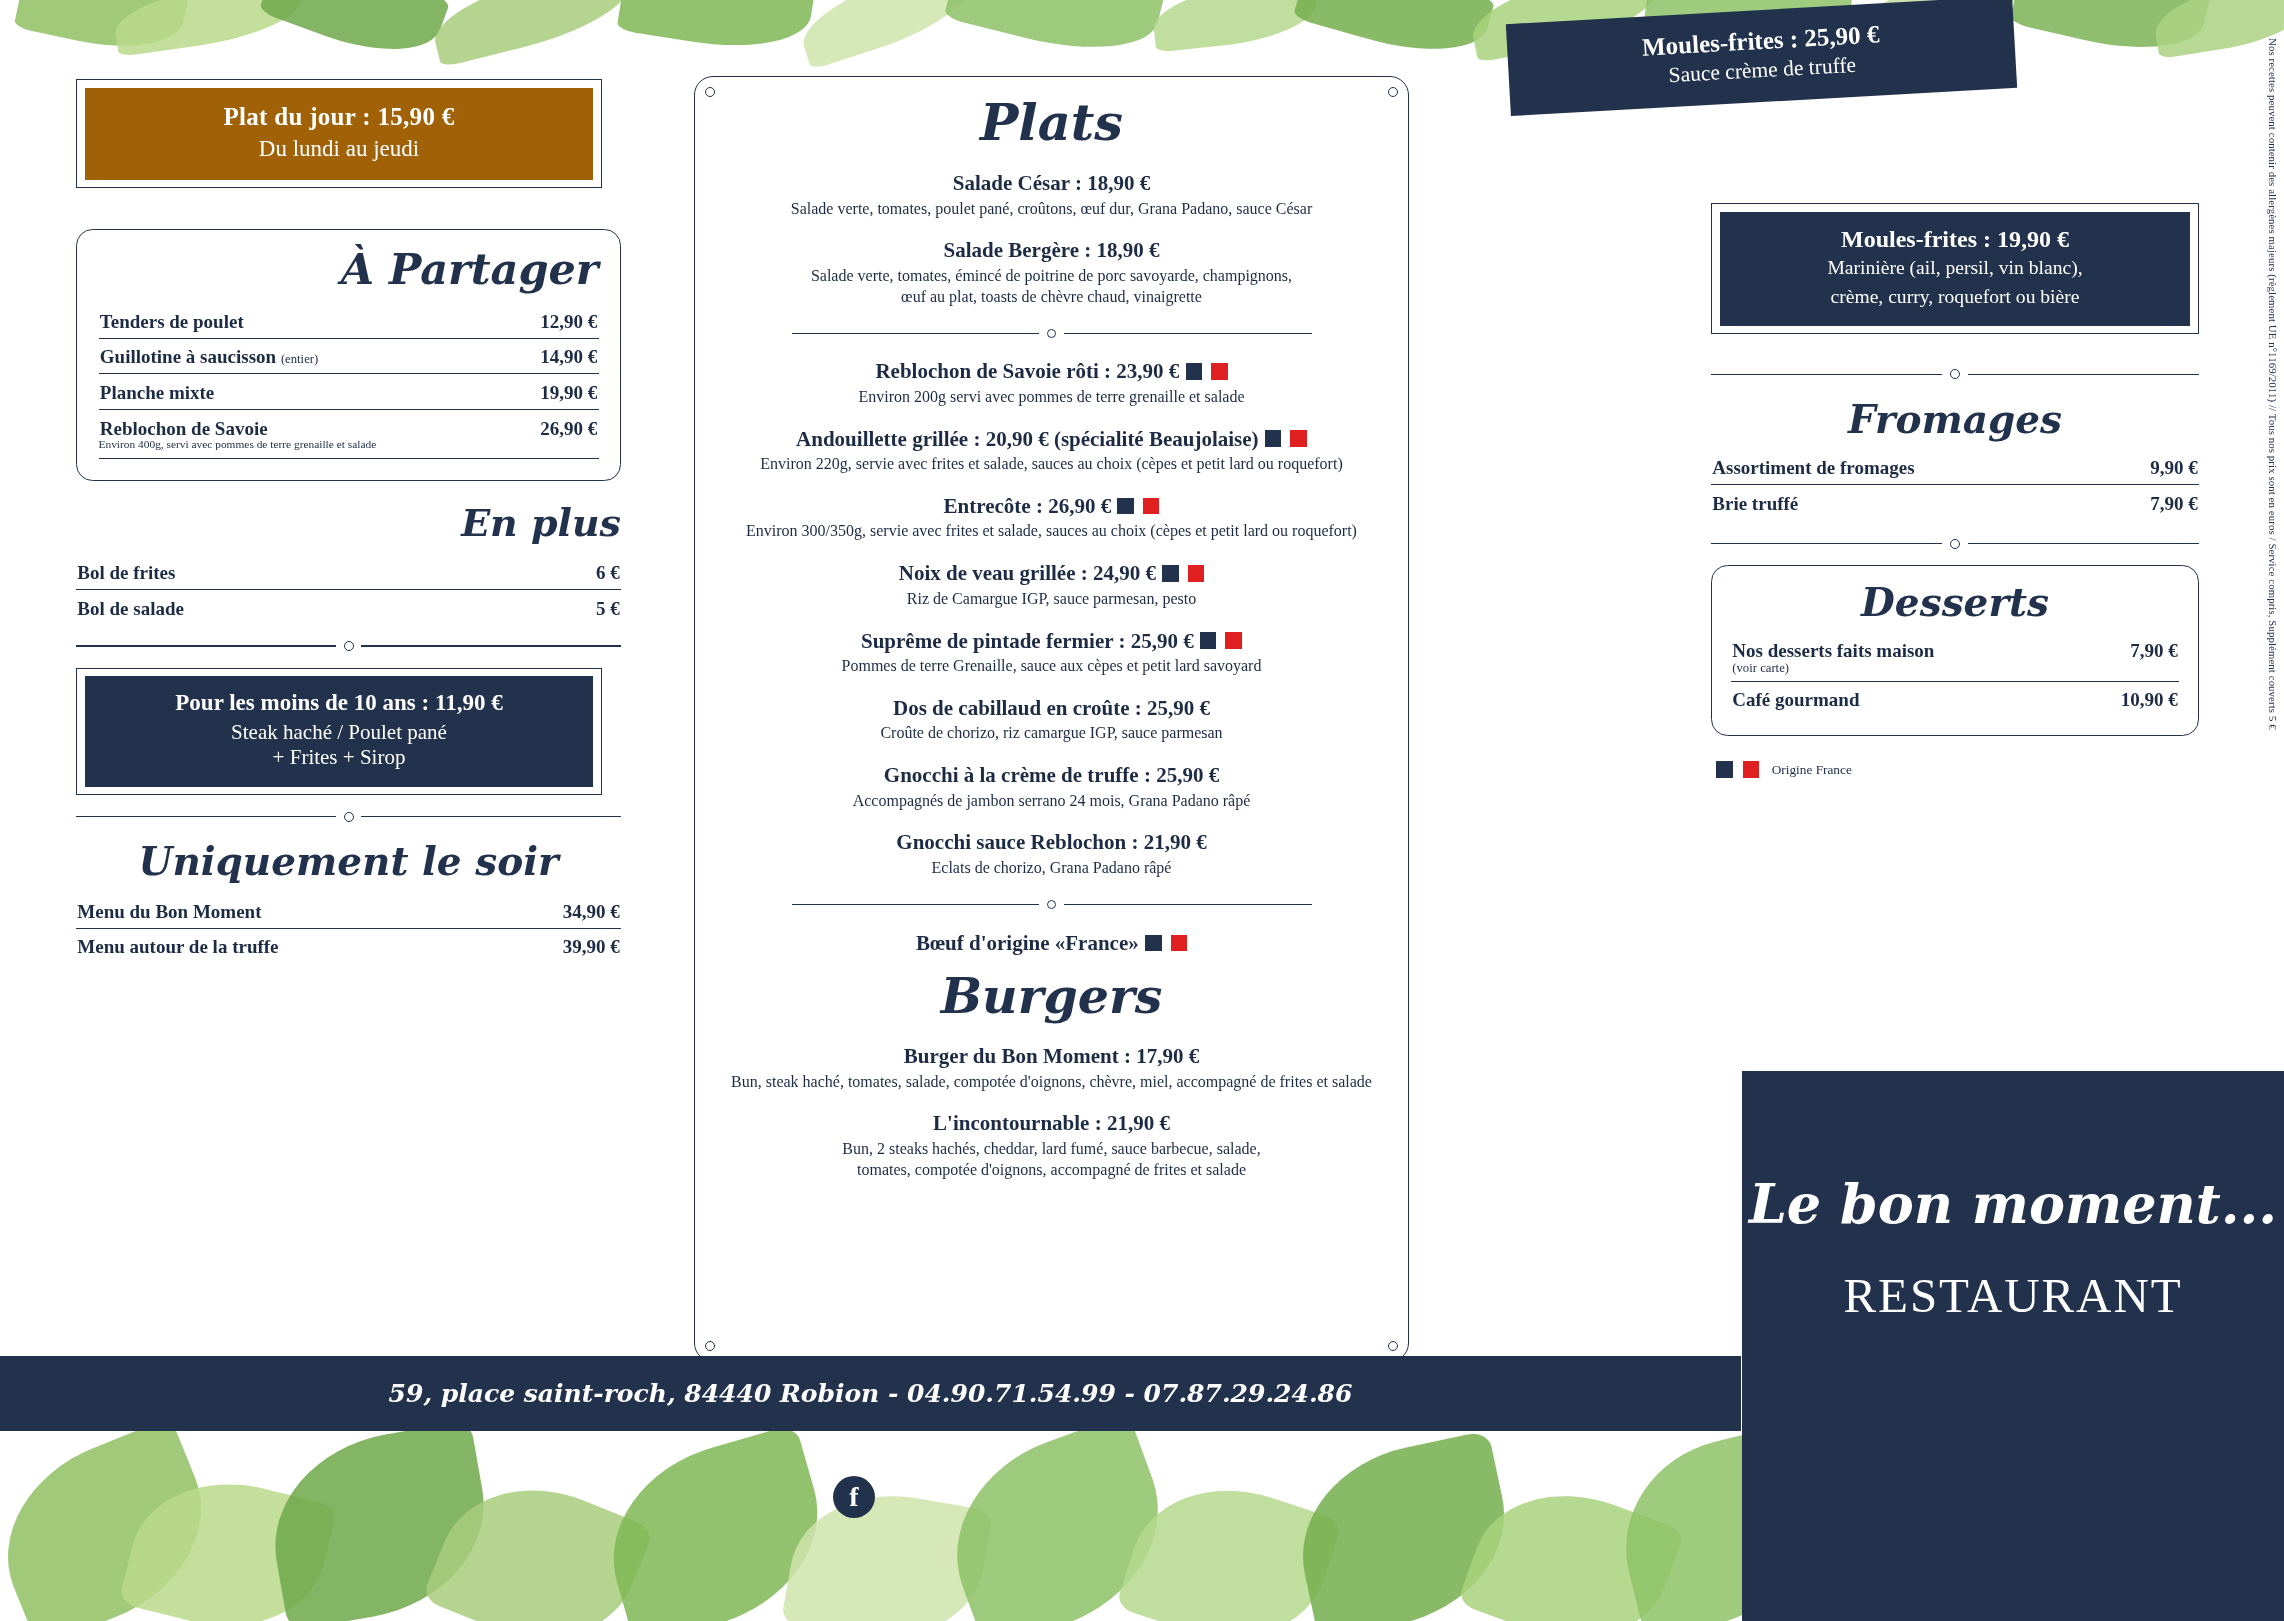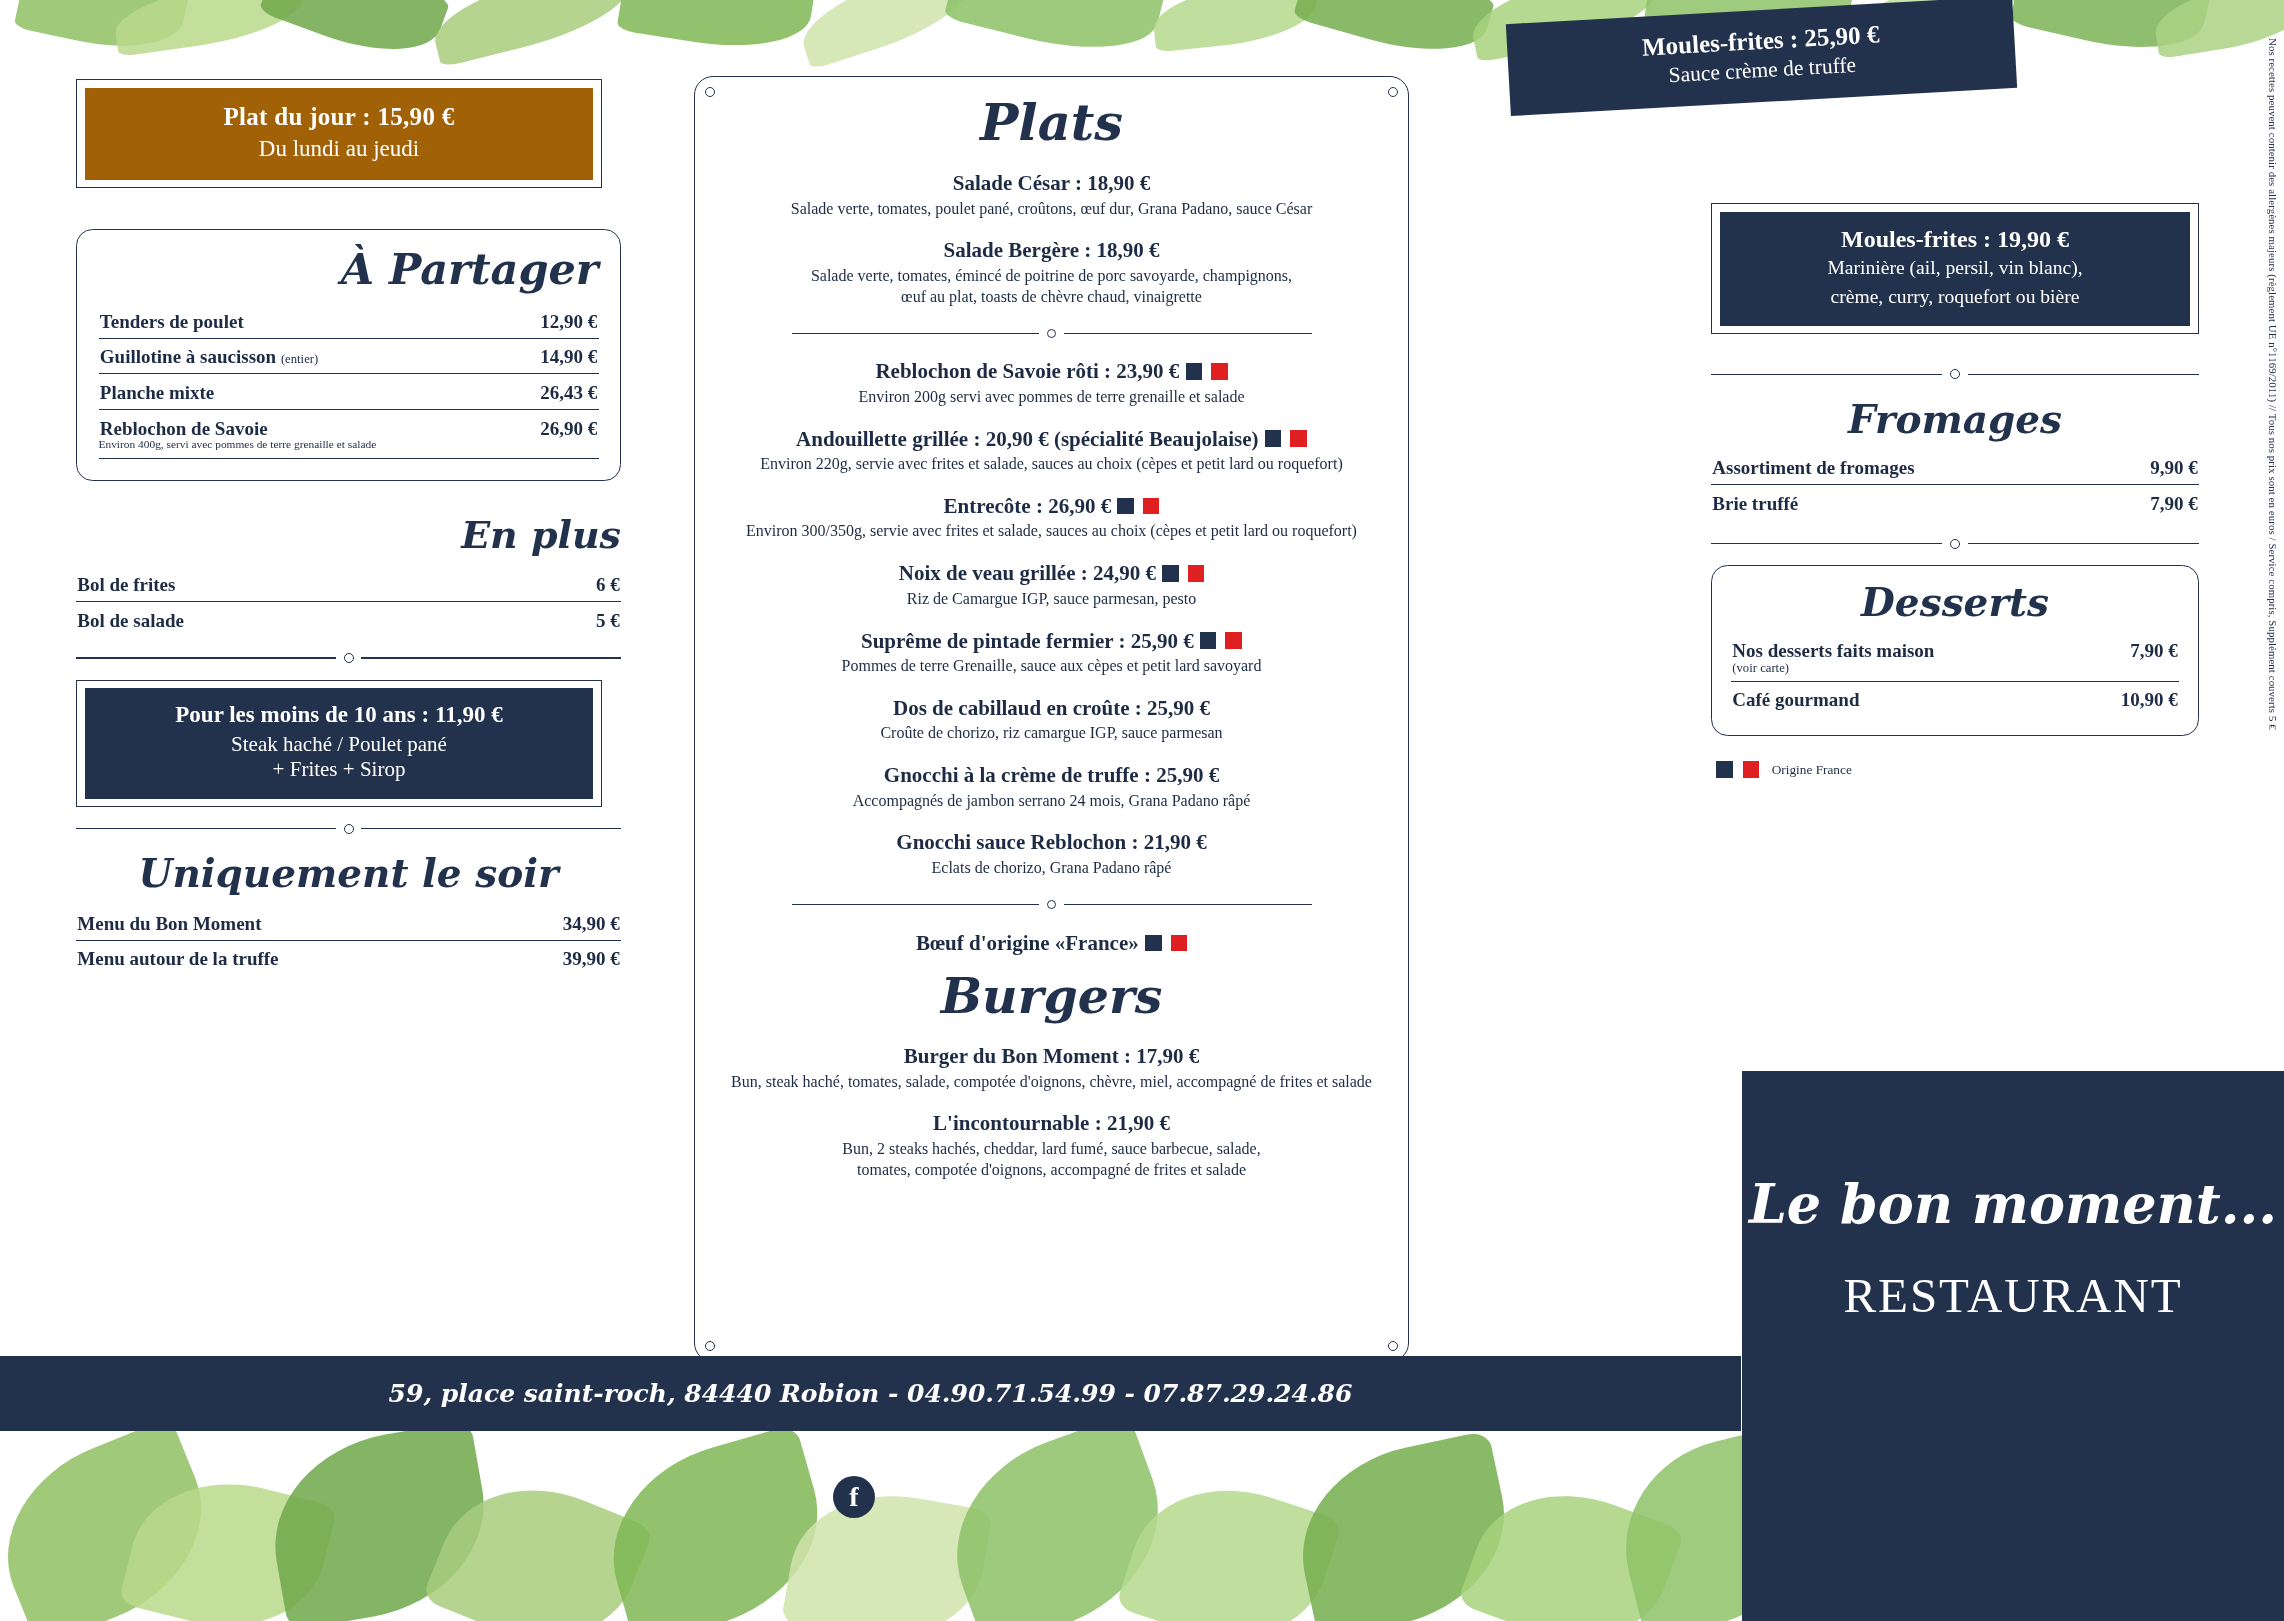--- a/index.html
+++ b/index.html
@@ -212,30 +212,30 @@
         <div class="nm"><span>Tenders de poulet</span></div>
         <div class="pr">12,90 €</div>
       </div>
       <div class="row">
         <div class="nm"><span>Guillotine à saucisson</span>
           <span class="sub">(entier)</span></div>
         <div class="pr">14,90 €</div>
       </div>
       <div class="row">
         <div class="nm"><span>Planche mixte</span></div>
-        <div class="pr">26,43 €</div>
+        <div class="pr">19,90 €</div>
       </div>
       <div class="row" style="border-bottom:none;padding-bottom:0;">
         <div class="nm"><span>Reblochon de Savoie</span></div>
         <div class="pr">26,90 €</div>
       </div>
       <div class="desc-sm">Environ 400g, servi avec pommes de terre grenaille et salade</div>
     </div>
 
-    <div style="margin-top:34px;">
+    <div style="margin-top:22px;">
       <div class="panel-title script" style="font-size:38px;">En plus</div>
       <div class="row">
         <div class="nm">Bol de frites</div>
         <div class="pr">6 €</div>
       </div>
       <div class="row">
         <div class="nm">Bol de salade</div>
         <div class="pr">5 €</div>
       </div>
     </div>

